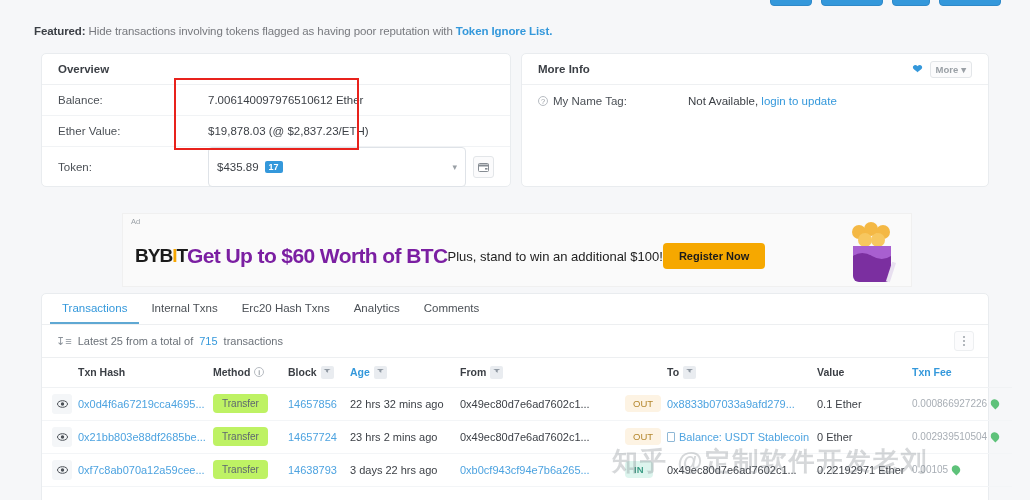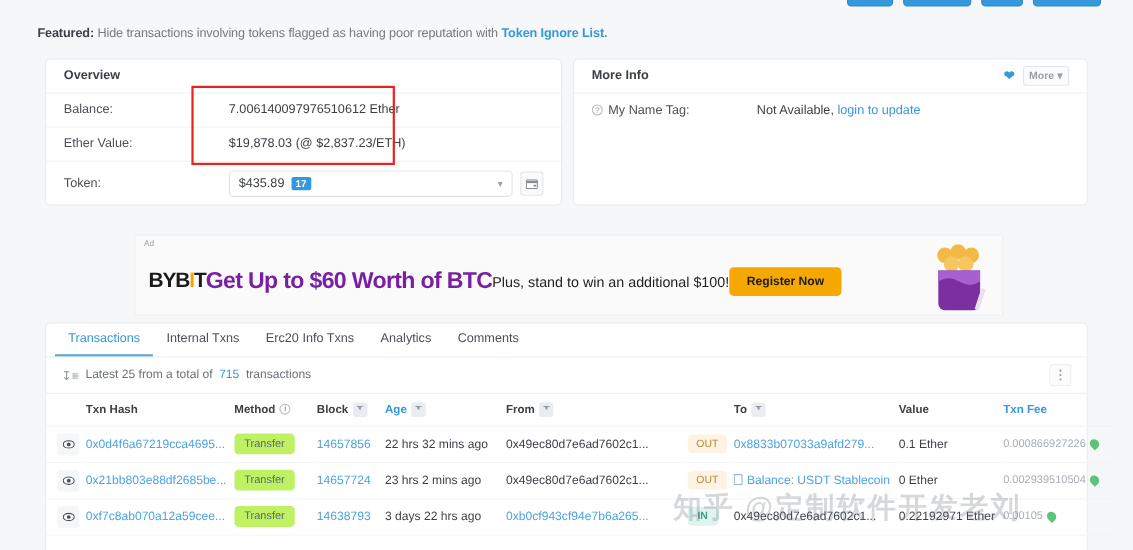--- a/index.html
+++ b/index.html
@@ -52,21 +52,21 @@
     position:relative; top:-1px;
   }
   .linktext { color:#3498db; text-decoration:none; }
 
   
   #redbox { position:absolute; left:174px; top:78px; width:185px; height:72px;
             border:2px solid #e8221c; pointer-events:none; }
 
   
   .tokenselect {
-    width:259px; height:24px; border:1px solid #dfe3e8; border-radius:4px; background:#fff;
+    width:259px; height:40px; border:1px solid #dfe3e8; border-radius:4px; background:#fff;
     display:flex; align-items:center; padding:0 8px; font-size:11.5px; color:#3b3f45;
     justify-content:space-between;
   }
   .tok-left { display:flex; align-items:center; gap:6px; }
   .tok-badge { background:#3498db; color:#fff; font-size:9px; font-weight:bold; padding:1px 4px; border-radius:2px; }
   .chev { color:#9aa0a6; font-size:9px; }
   .walletbtn {
     width:21px; height:22px; margin-left:7px; border:1px solid #e3e6e9; border-radius:3px;
     background:#fbfbfc; display:flex; align-items:center; justify-content:center;
   }
@@ -230,21 +230,21 @@
     <path d="M16 24 h38 v30 a6 6 0 0 1 -6 6 h-26 a6 6 0 0 1 -6 -6 z" fill="#7b2fa0"></path>
     <path d="M16 24 h38 v10 q-9 6 -19 0 q-10 -6 -19 0 z" fill="#a85fd0"></path>
     <rect x="52" y="40" width="4" height="20" fill="#e8e0f0" transform="rotate(18 54 50)"></rect>
   </svg>
 </div>
 
 <div id="txpanel">
   <div class="tabs">
     <div class="tab active">Transactions</div>
     <div class="tab">Internal Txns</div>
-    <div class="tab">Erc20 Info Txns</div>
+    <div class="tab">Erc20 Hash Txns</div>
     <div class="tab">Analytics</div>
     <div class="tab">Comments</div>
   </div>
   <div class="subbar">
     <div class="subbar-left">
       <span class="sortico">↧≡</span>
       <span>Latest 25 from a total of</span>
       <span class="cnt">715</span>
       <span>transactions</span>
     </div>

